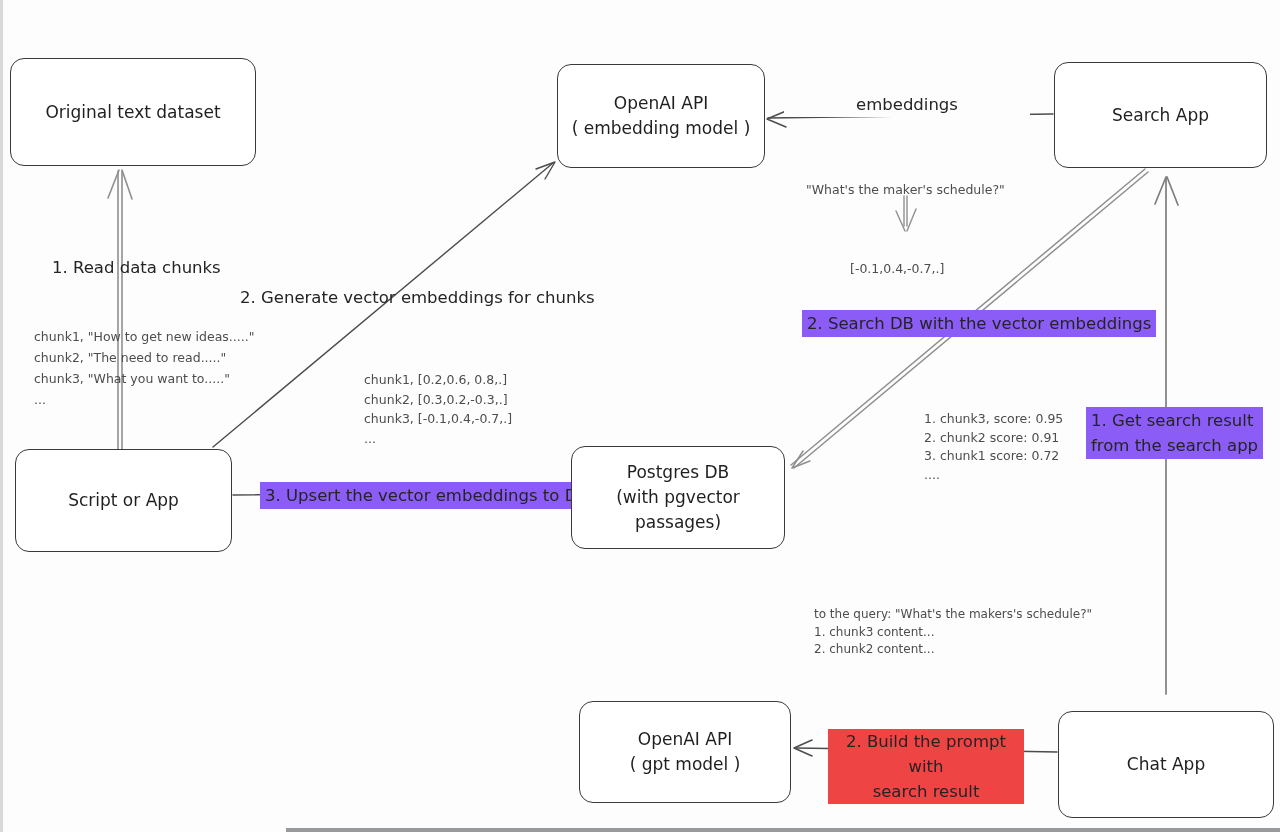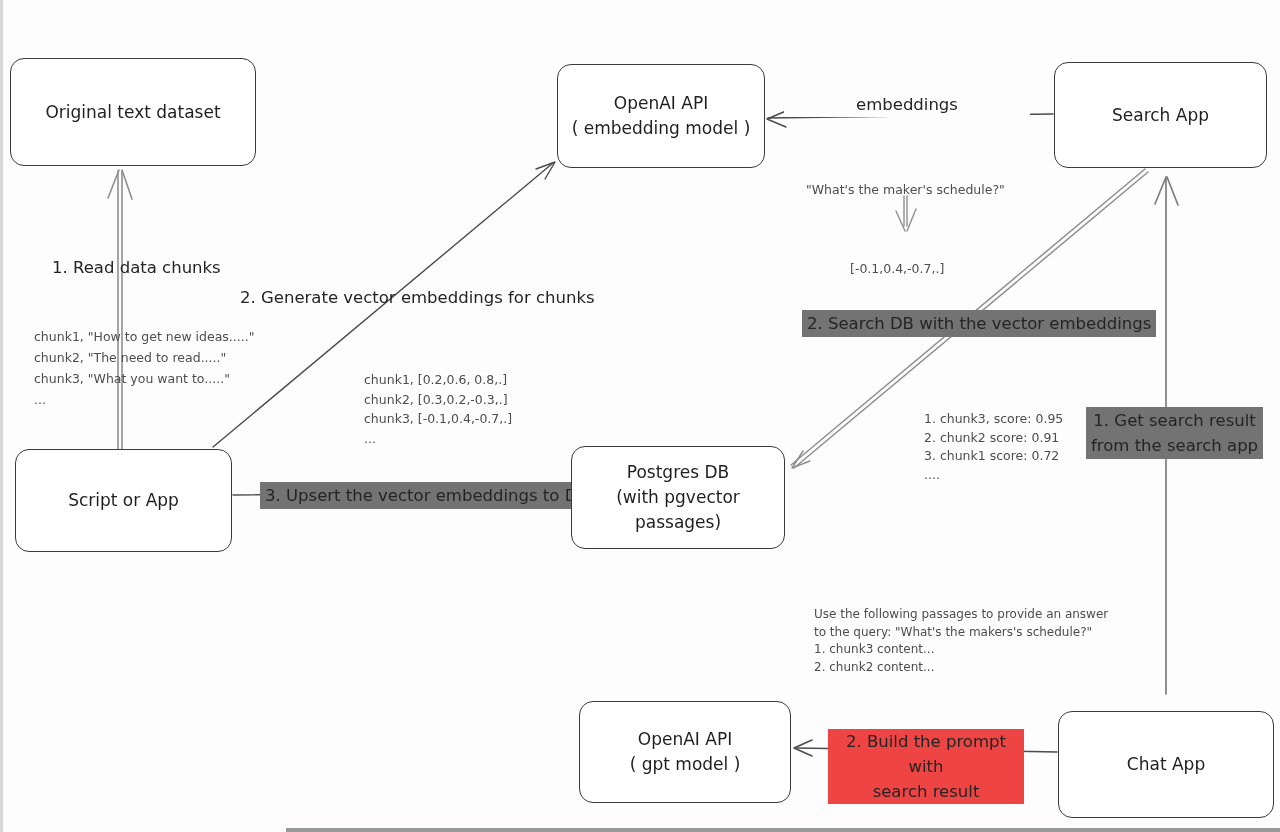--- a/index.html
+++ b/index.html
@@ -41,21 +41,21 @@
   }
 
   .lbl {
     position: absolute;
     font-size: 16.5px;
     line-height: 25px;
     color: #242424;
     white-space: nowrap;
     z-index: 2;
   }
-  .lbl.bg { background: #737373; padding: 1px 5px; text-align: center; }
+  .lbl.bg { background: #8b5cf6; padding: 1px 5px; }
   .lbl.center { text-align: center; white-space: normal; }
 
   .ann {
     position: absolute;
     font-size: 12.5px;
     line-height: 20px;
     color: #4d4d4d;
     white-space: nowrap;
     z-index: 2;
   }
@@ -209,19 +209,18 @@
   <div class="ann" id="ann-vector">[-0.1,0.4,-0.7,.]</div>
 
   <div class="ann" id="ann-scores">
     <div>1. chunk3, score: 0.95</div>
     <div>2. chunk2 score: 0.91</div>
     <div>3. chunk1 score: 0.72</div>
     <div>....</div>
   </div>
 
   <div class="ann" id="ann-prompt">
-    <div>Use the following passages to provide an answer</div>
     <div>to the query: "What's the makers's schedule?"</div>
     <div>1. chunk3 content...</div>
     <div>2. chunk2 content...</div>
   </div>
 
 </div>
 
 </body></html>

